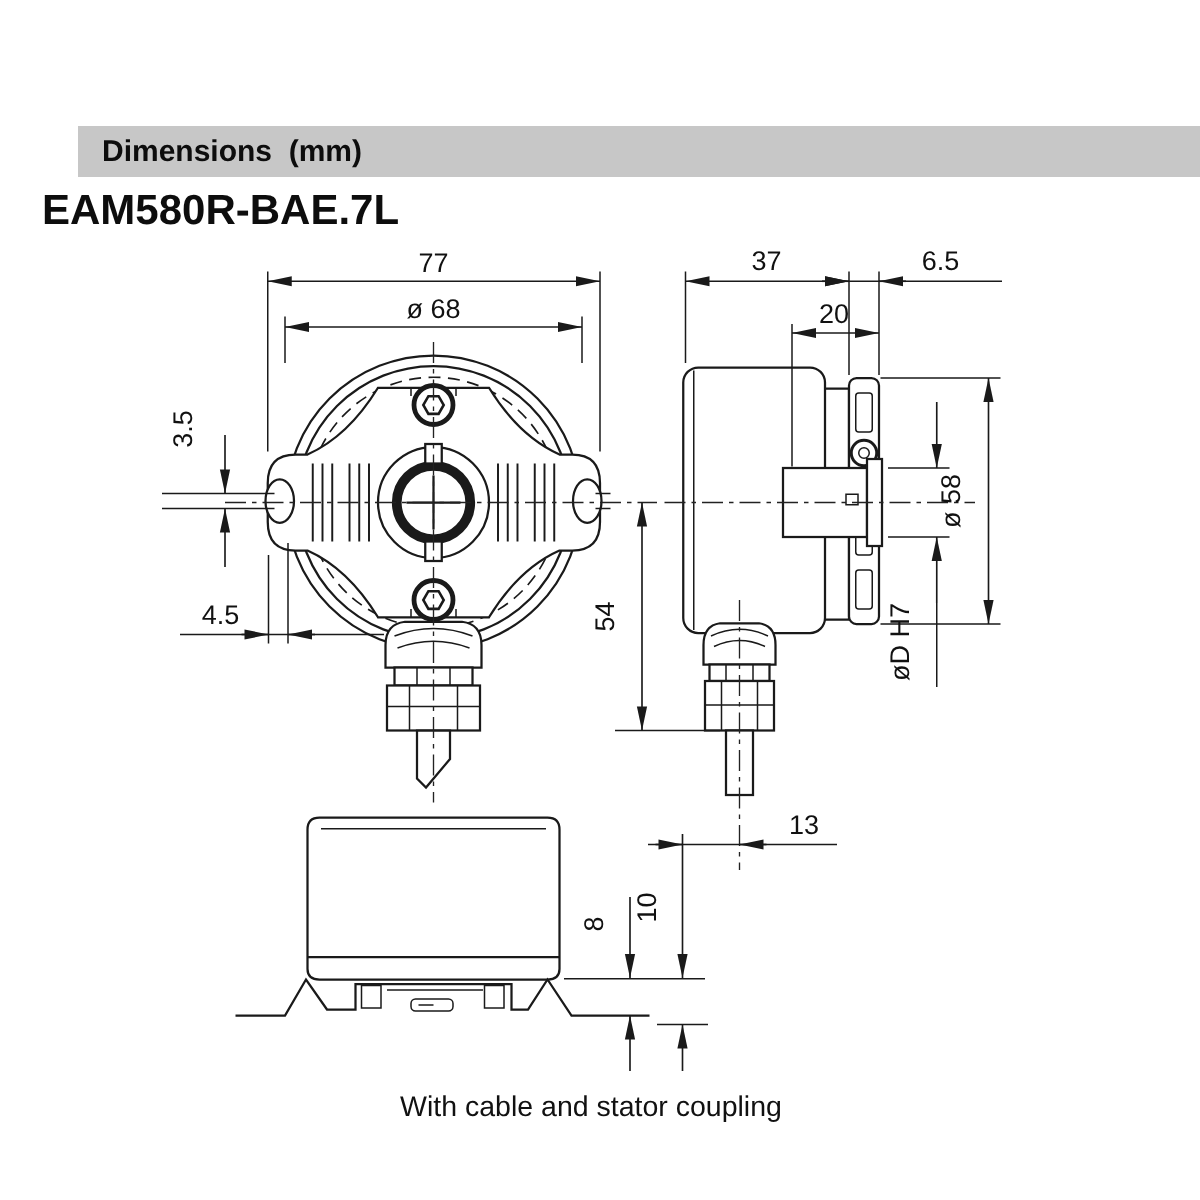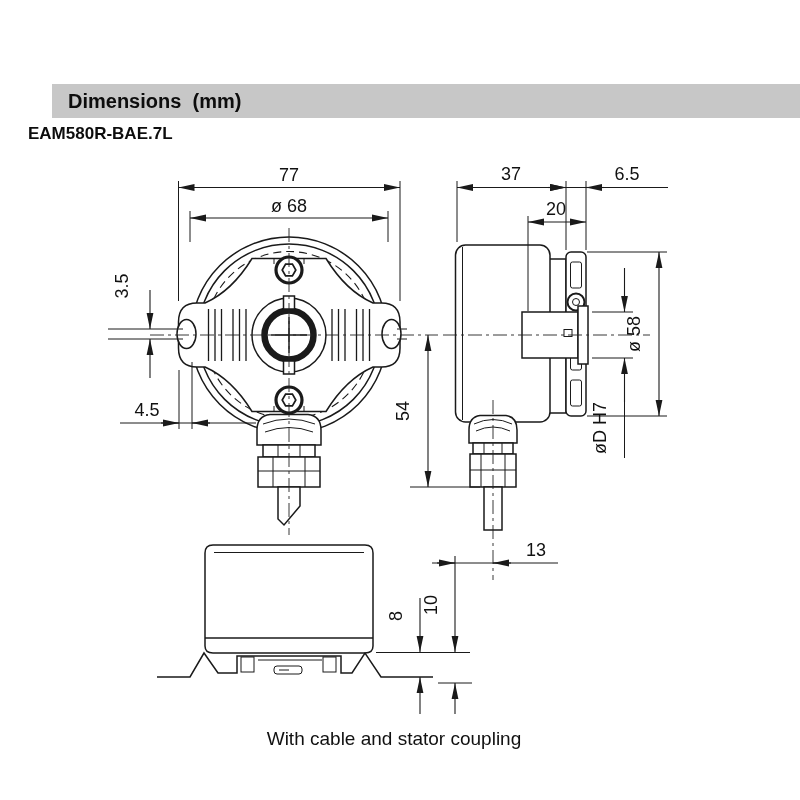--- a/index.html
+++ b/index.html
@@ -2,21 +2,21 @@
 <html><head>
 <meta charset="utf-8">
 <style>
   html,body{margin:0;padding:0;background:#ffffff;}
   #page{position:relative;width:800px;height:800px;background:#fff;overflow:hidden;
         font-family:"Liberation Sans",sans-serif;}
   #header-bar{position:absolute;left:15px;top:84px;width:780px;height:34px;
         background:#c7c7c7;display:flex;align-items:center;margin-left:37px;}
   #header-bar .hdr-text{font-size:20px;font-weight:bold;color:#0d0d0d;
         padding-left:16px;white-space:pre;}
-  #product-title{position:absolute;left:28px;top:124px;font-size:17px;font-weight:bold;
+  #product-title{position:absolute;left:28px;top:124px;font-size:28px;font-weight:bold;
         color:#0d0d0d;}
   #caption{position:absolute;left:0;top:728px;width:788px;text-align:center;
         font-size:19px;color:#111;}
   svg{position:absolute;left:0;top:0;}
   .ln{fill:none;stroke:#1a1a1a;stroke-width:1.5;}
   .lw{fill:#ffffff;stroke:#1a1a1a;stroke-width:1.5;}
   .thin{fill:none;stroke:#1a1a1a;stroke-width:1;}
   .dim{fill:none;stroke:#1a1a1a;stroke-width:1.1;}
   .hid{fill:none;stroke:#1a1a1a;stroke-width:1.1;stroke-dasharray:8 5;}
   .cl{fill:none;stroke:#222;stroke-width:0.9;stroke-dasharray:14 4 3 4;}

